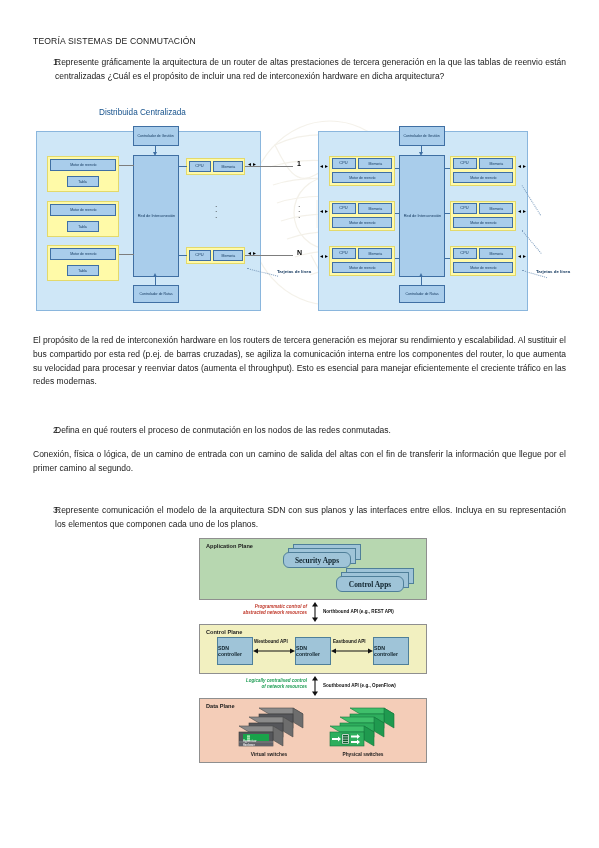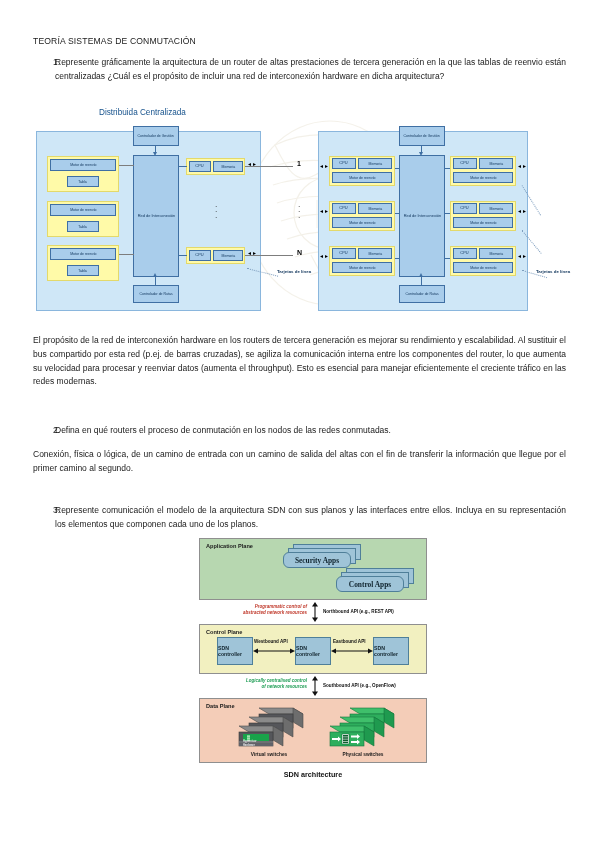--- a/index.html
+++ b/index.html
@@ -616,16 +616,15 @@
         <rect x="17" y="31.2" width="5" height="1.6" fill="#0f5c2f"></rect>
         <rect x="17" y="33.4" width="5" height="1.6" fill="#0f5c2f"></rect>
         <rect x="17" y="35.6" width="5" height="1.6" fill="#0f5c2f"></rect>
         <polygon points="6,32 12,32 12,30.5 15,33 12,35.5 12,34 6,34" fill="#ffffff"></polygon>
         <polygon points="25,29.5 31,29.5 31,28 34,30.5 31,33 31,31.5 25,31.5" fill="#ffffff"></polygon>
         <polygon points="25,35 31,35 31,33.5 34,36 31,38.5 31,37 25,37" fill="#ffffff"></polygon>
       </g>
     </svg>
     <div class="sw-caption" style="left:124px; top:216px; width:80px;">Physical switches</div>
 
-    <div class="sdn-caption" style="top:234px;">SDN architecture</div>
   </div>
 
 </div>
 
 </body></html>

